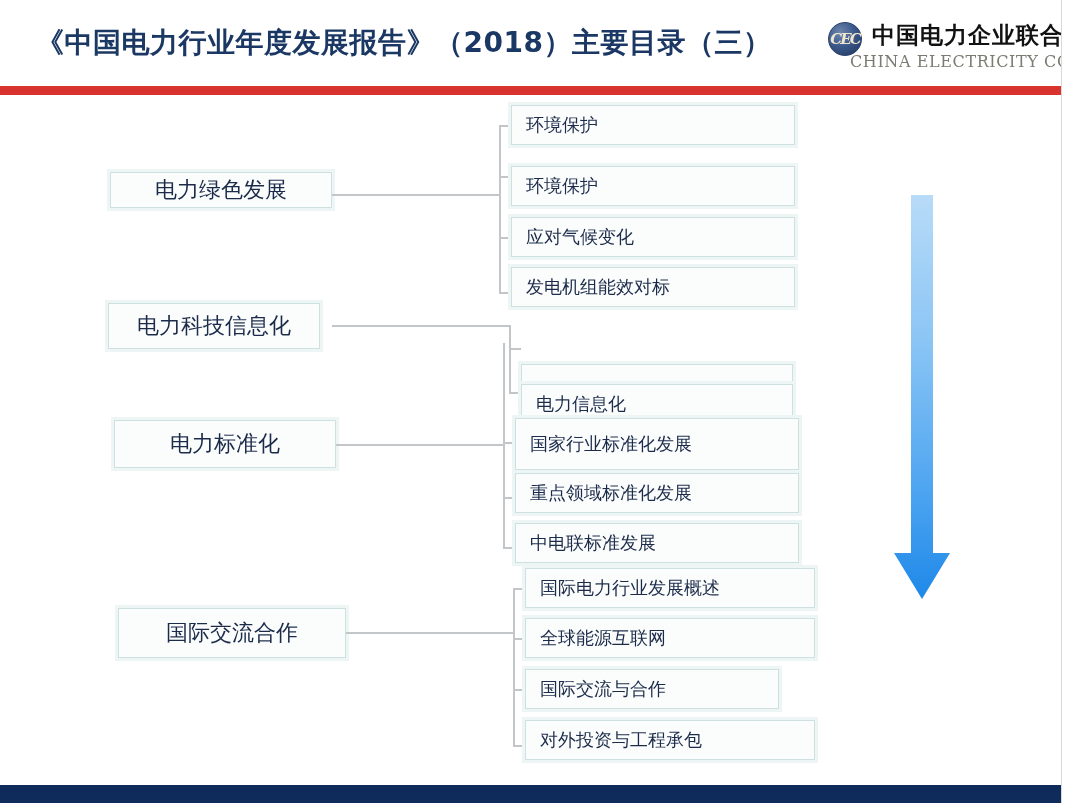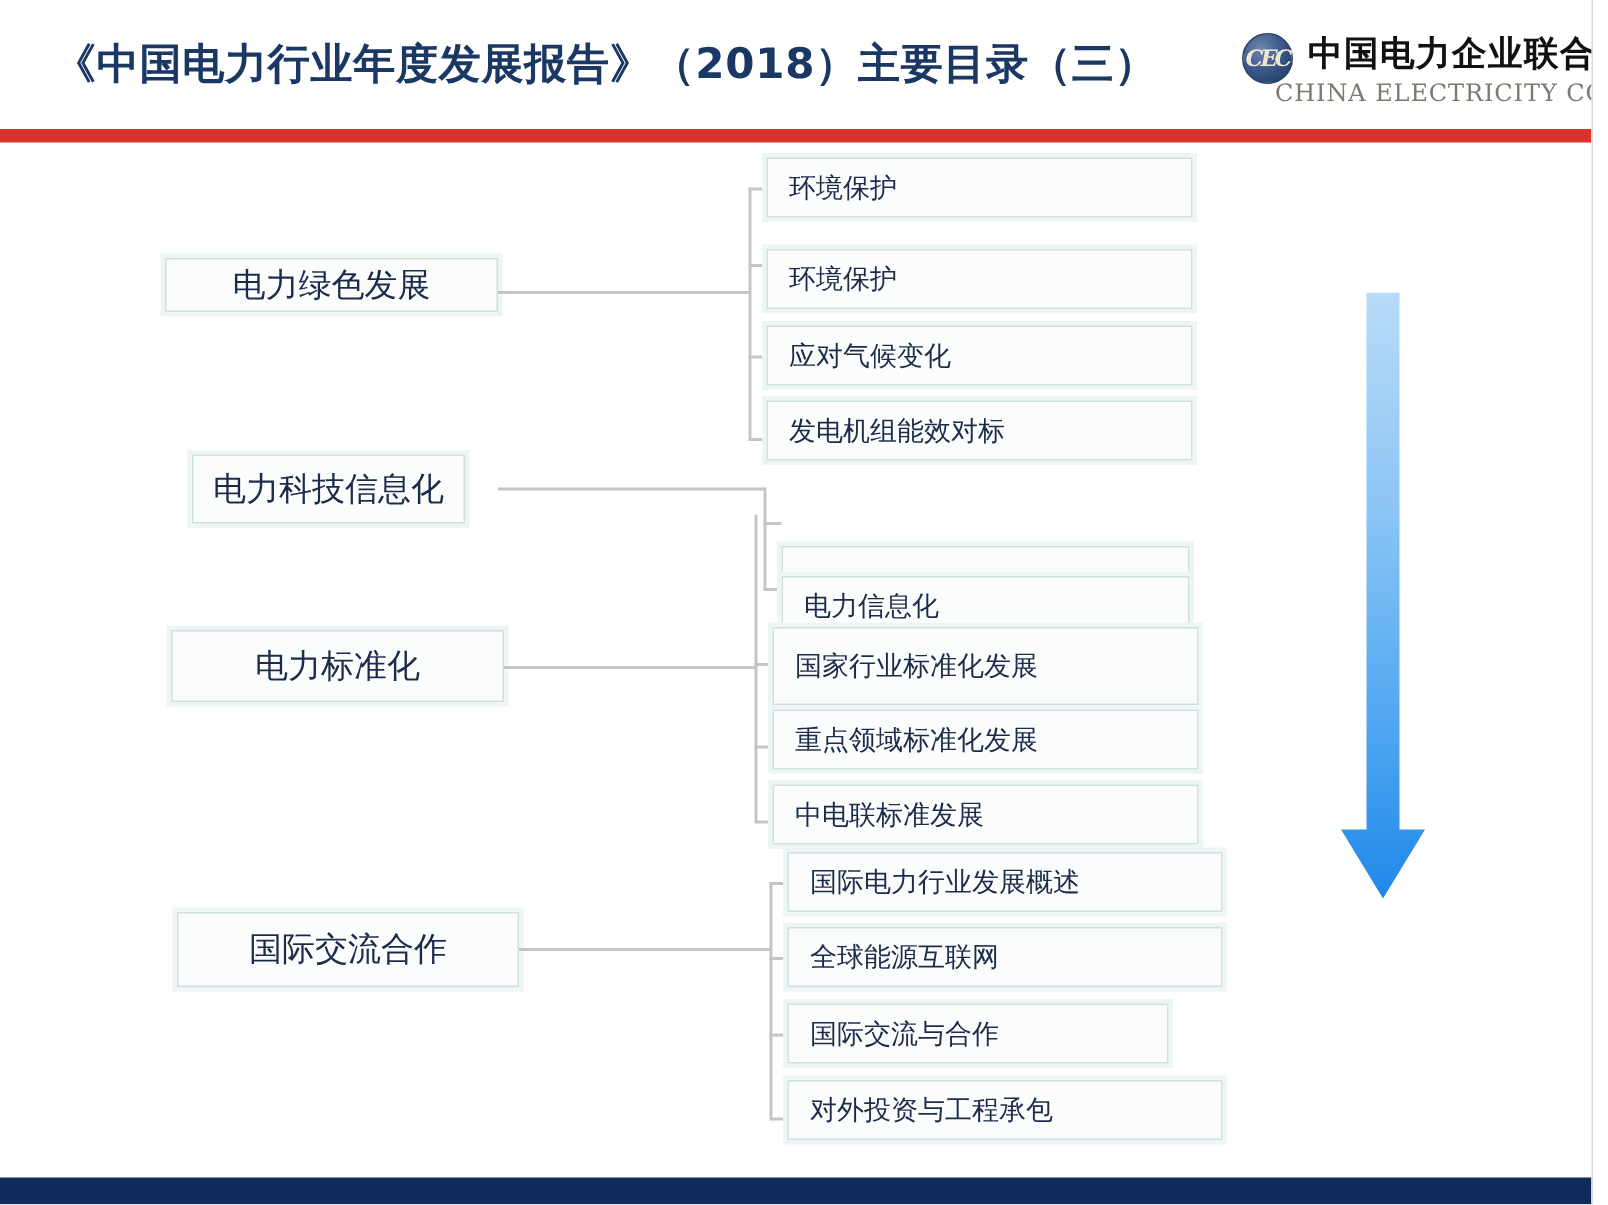--- a/index.html
+++ b/index.html
@@ -201,21 +201,21 @@
     <div class="connector h" style="left:499px; top:142px; width:12px;"></div>
     <div class="node child" style="left:511px; top:122px; width:284px; height:40px;">
       <span>应对气候变化</span>
     </div>
 
     <div class="connector h" style="left:499px; top:197px; width:12px;"></div>
     <div class="node child" style="left:511px; top:172px; width:284px; height:40px;">
       <span>发电机组能效对标</span>
     </div>
 
-    <div class="node parent" style="left:128px; top:208px; width:182px; height:46px;">
+    <div class="node parent" style="left:108px; top:208px; width:212px; height:46px;">
       <span>电力科技信息化</span>
     </div>
 
     <div class="connector h" style="left:332px; top:230px; width:178px;"></div>
     <div class="connector v" style="left:509px; top:230px; width:2px; height:68px;"></div>
 
     <div class="connector h" style="left:509px; top:253px; width:12px;"></div>
     <div class="node child" style="left:521px; top:229px; width:272px; height:53px;margin-top:40px;">
       <span>电力科技</span>
     </div>

